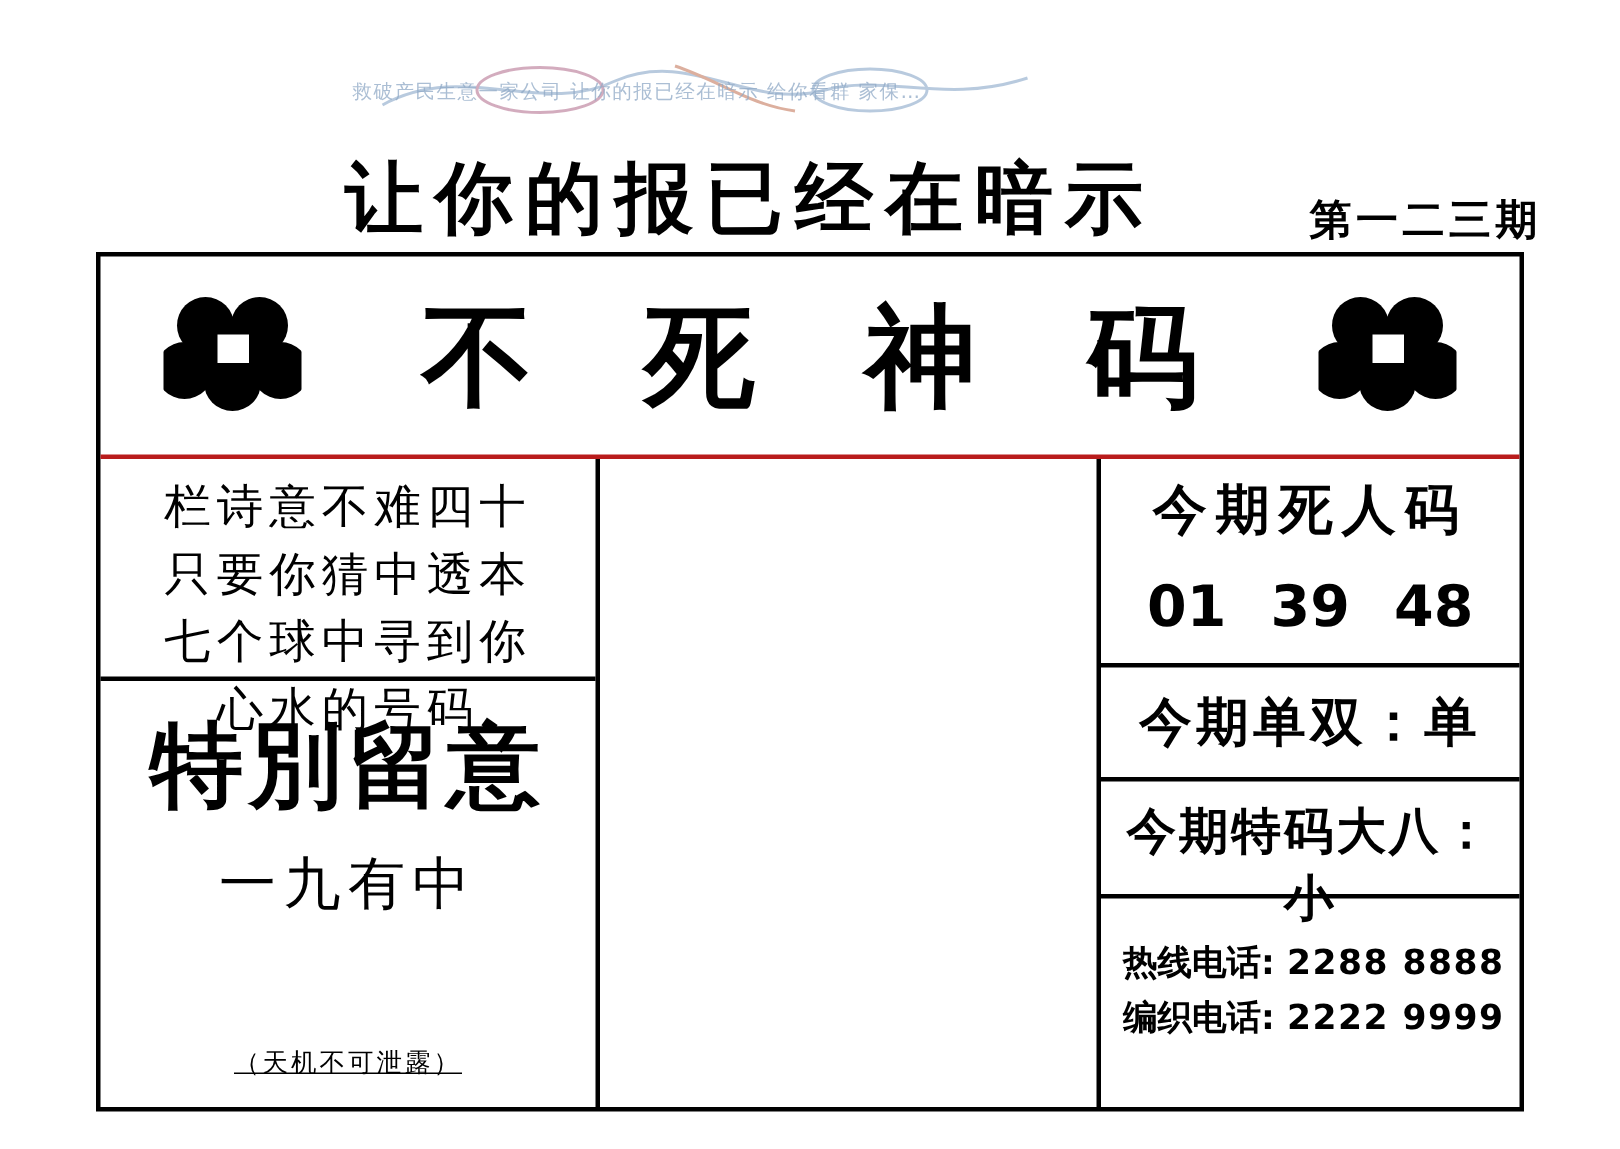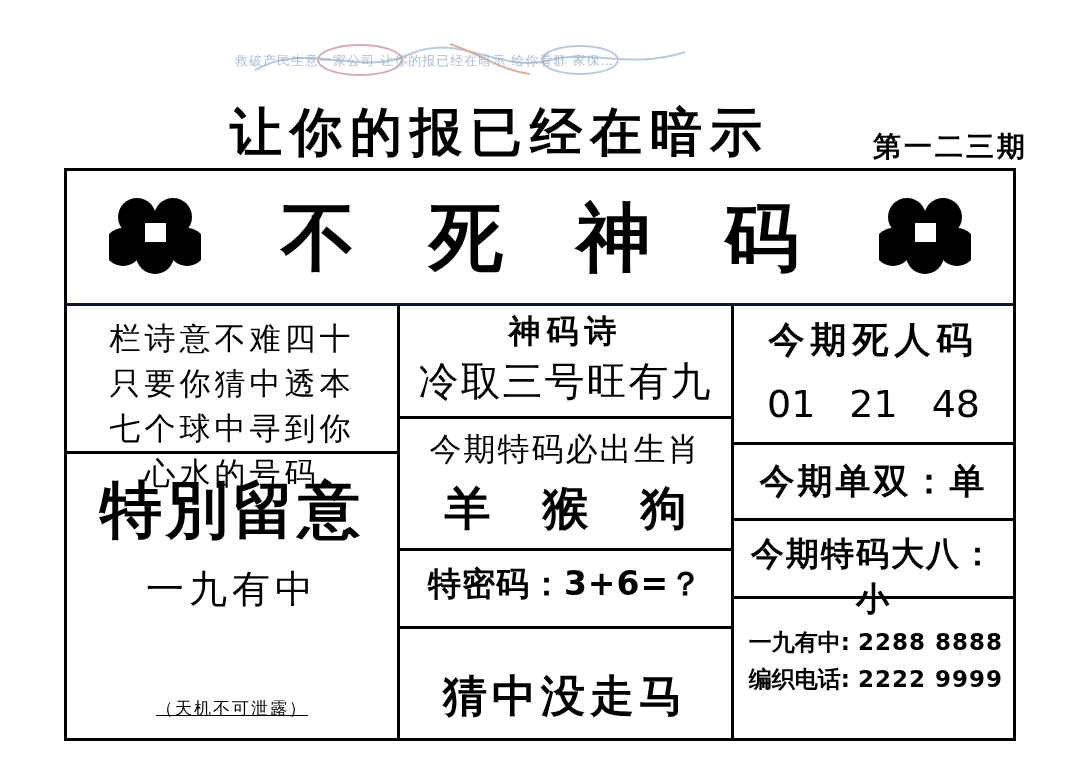--- a/index.html
+++ b/index.html
@@ -91,21 +91,21 @@
     height: 573px;
     border: 3px solid #000;
     box-sizing: border-box;
   }
   
   .title-band {
     position: absolute;
     left: 0; top: 0;
     width: 100%;
     height: 135px;
-    border-bottom: 3px solid #0f172a;
+    border-bottom: 3px solid #b91c1c;
     box-sizing: border-box;
   }
   .main-title {
     position: absolute;
     left: 0; right: 0;
     top: 18px;
     text-align: center;
     font-weight: bold;
     font-size: 74px;
     letter-spacing: 24px;
@@ -270,21 +270,21 @@
     font-size: 36px;
     letter-spacing: 6px;
   }
   .dead-nums {
     position: absolute;
     left: 16px; right: 16px;
     top: 76px;
     display: flex;
     justify-content: space-around;
     font-size: 38px;
-    font-weight: normal;
+    font-weight: bold;
     font-family: "DejaVu Sans", sans-serif;
   }
   .col-right .hl-1 { position:absolute; left:0; right:0; top: 136px; height:3px; background:#000; }
   .odd-even {
     position: absolute;
     left: 0; right: 0;
     top: 152px;
     text-align: center;
     font-size: 35px;
     letter-spacing: 3px;
@@ -362,47 +362,36 @@
         <div>只要你猜中透本</div>
         <div>七个球中寻到你</div>
         <div>心水的号码</div>
       </div>
       <div class="hline-inner"></div>
       <div class="special-note">特別留意</div>
       <div class="lucky">一九有中</div>
       <div class="tiny-note">（天机不可泄露）</div>
     </div>
 
-    <div class="col-mid">
-      <div class="poem-title">神码诗</div>
-      <div class="poem-line">冷取三号旺有九</div>
-      <div class="hl-1"></div>
-      <div class="zodiac-lead">今期特码必出生肖</div>
-      <div class="zodiac">羊 猴 狗</div>
-      <div class="hl-2"></div>
-      <div class="formula">特密码：3+6=？</div>
-      <div class="hl-3"></div>
-      <div class="tagline">猜中没走马</div>
-    </div>
 
     <div class="col-right">
       <div class="dead-title">今期死人码</div>
       <div class="dead-nums">
         <span>01</span>
-        <span>21</span>
+        <span>39</span>
         <span>48</span>
       </div>
       <div class="hl-1"></div>
       <div class="odd-even">今期单双：单</div>
       <div class="hl-2"></div>
       <div class="big-small">今期特码大八：小</div>
       <div class="hl-3"></div>
       <div class="phones">
         <div class="row">
-          <span>一九有中:</span>
+          <span>热线电话:</span>
           <span class="num">2288  8888</span>
         </div>
         <div class="row">
           <span>编织电话:</span>
           <span class="num">2222  9999</span>
         </div>
       </div>
     </div>
 
   </div>

